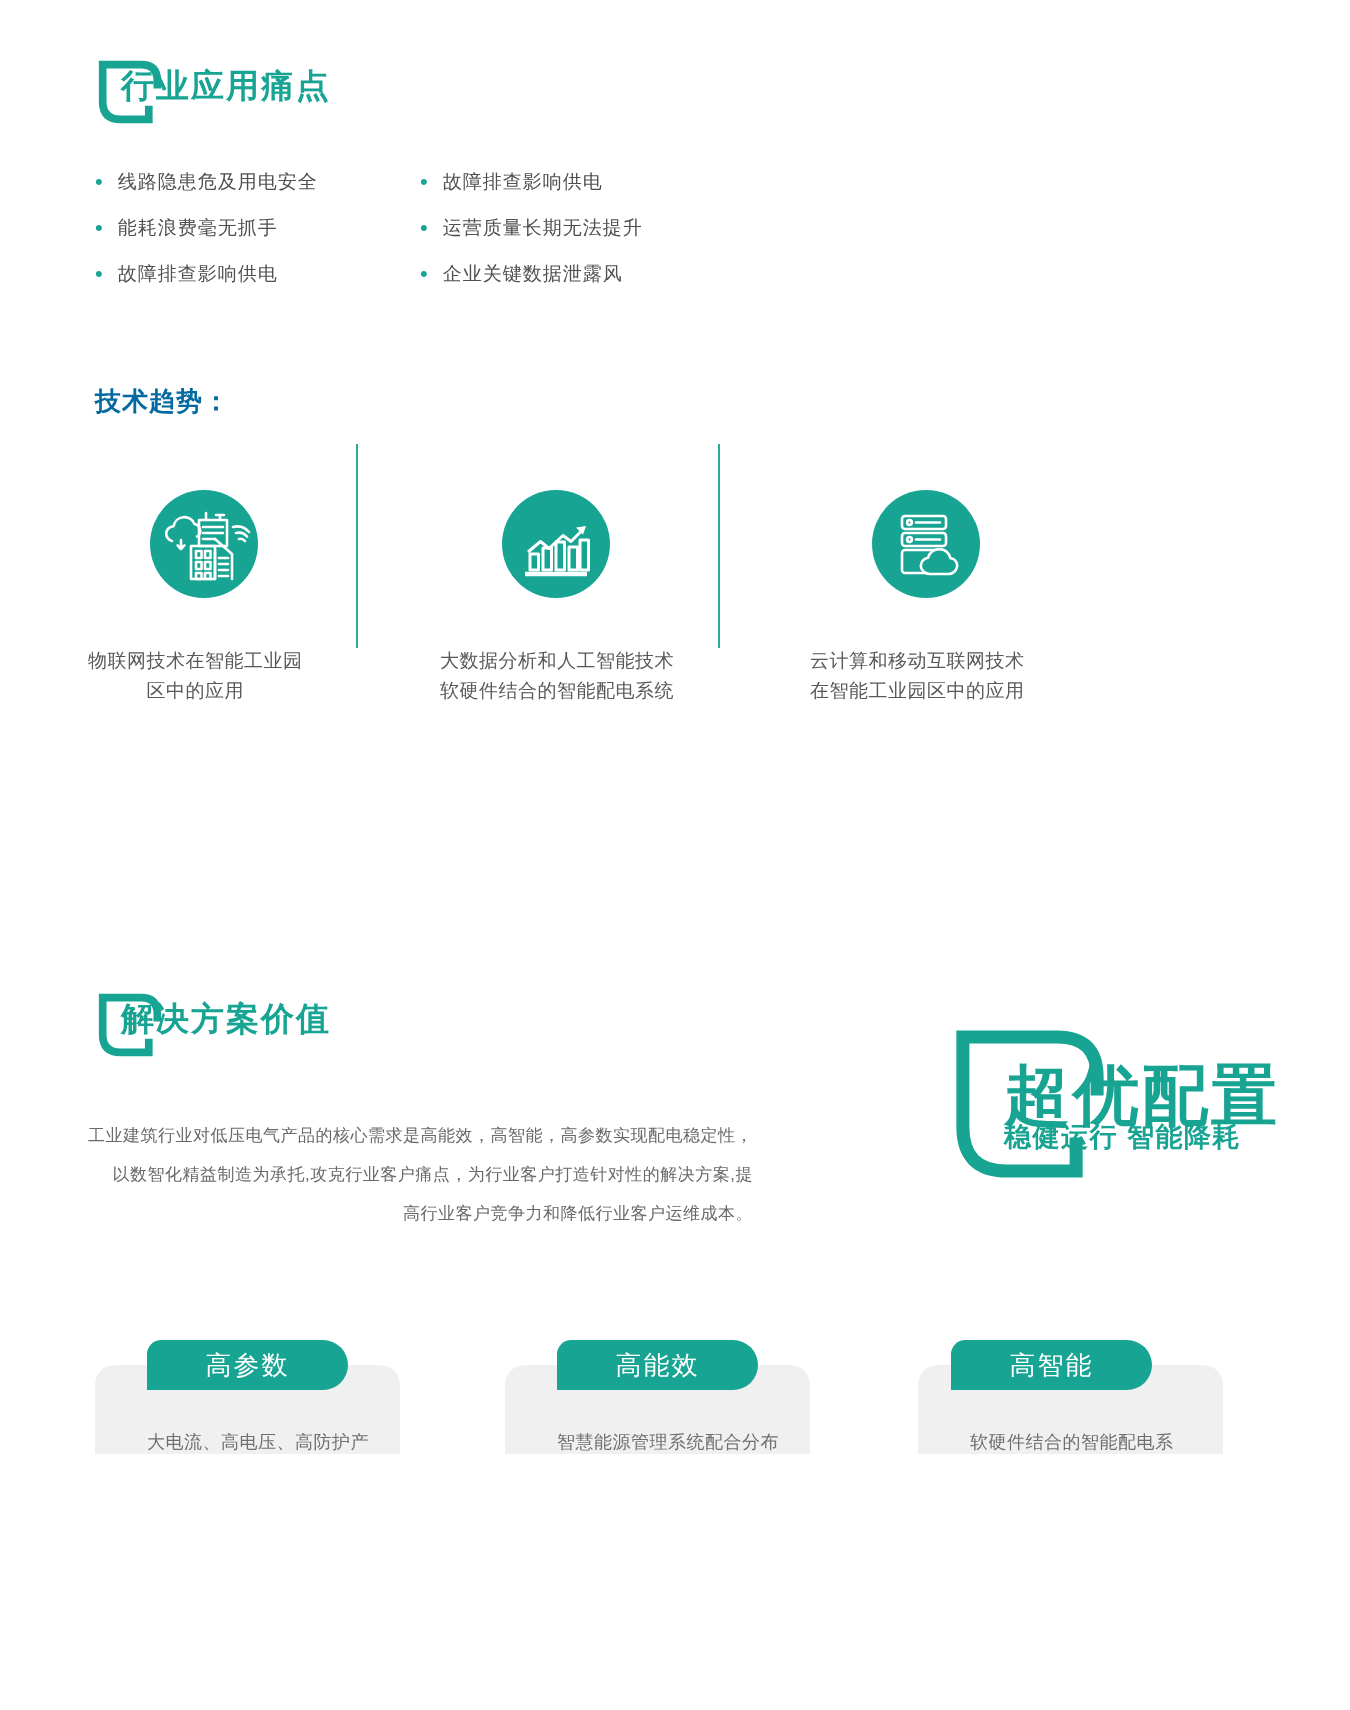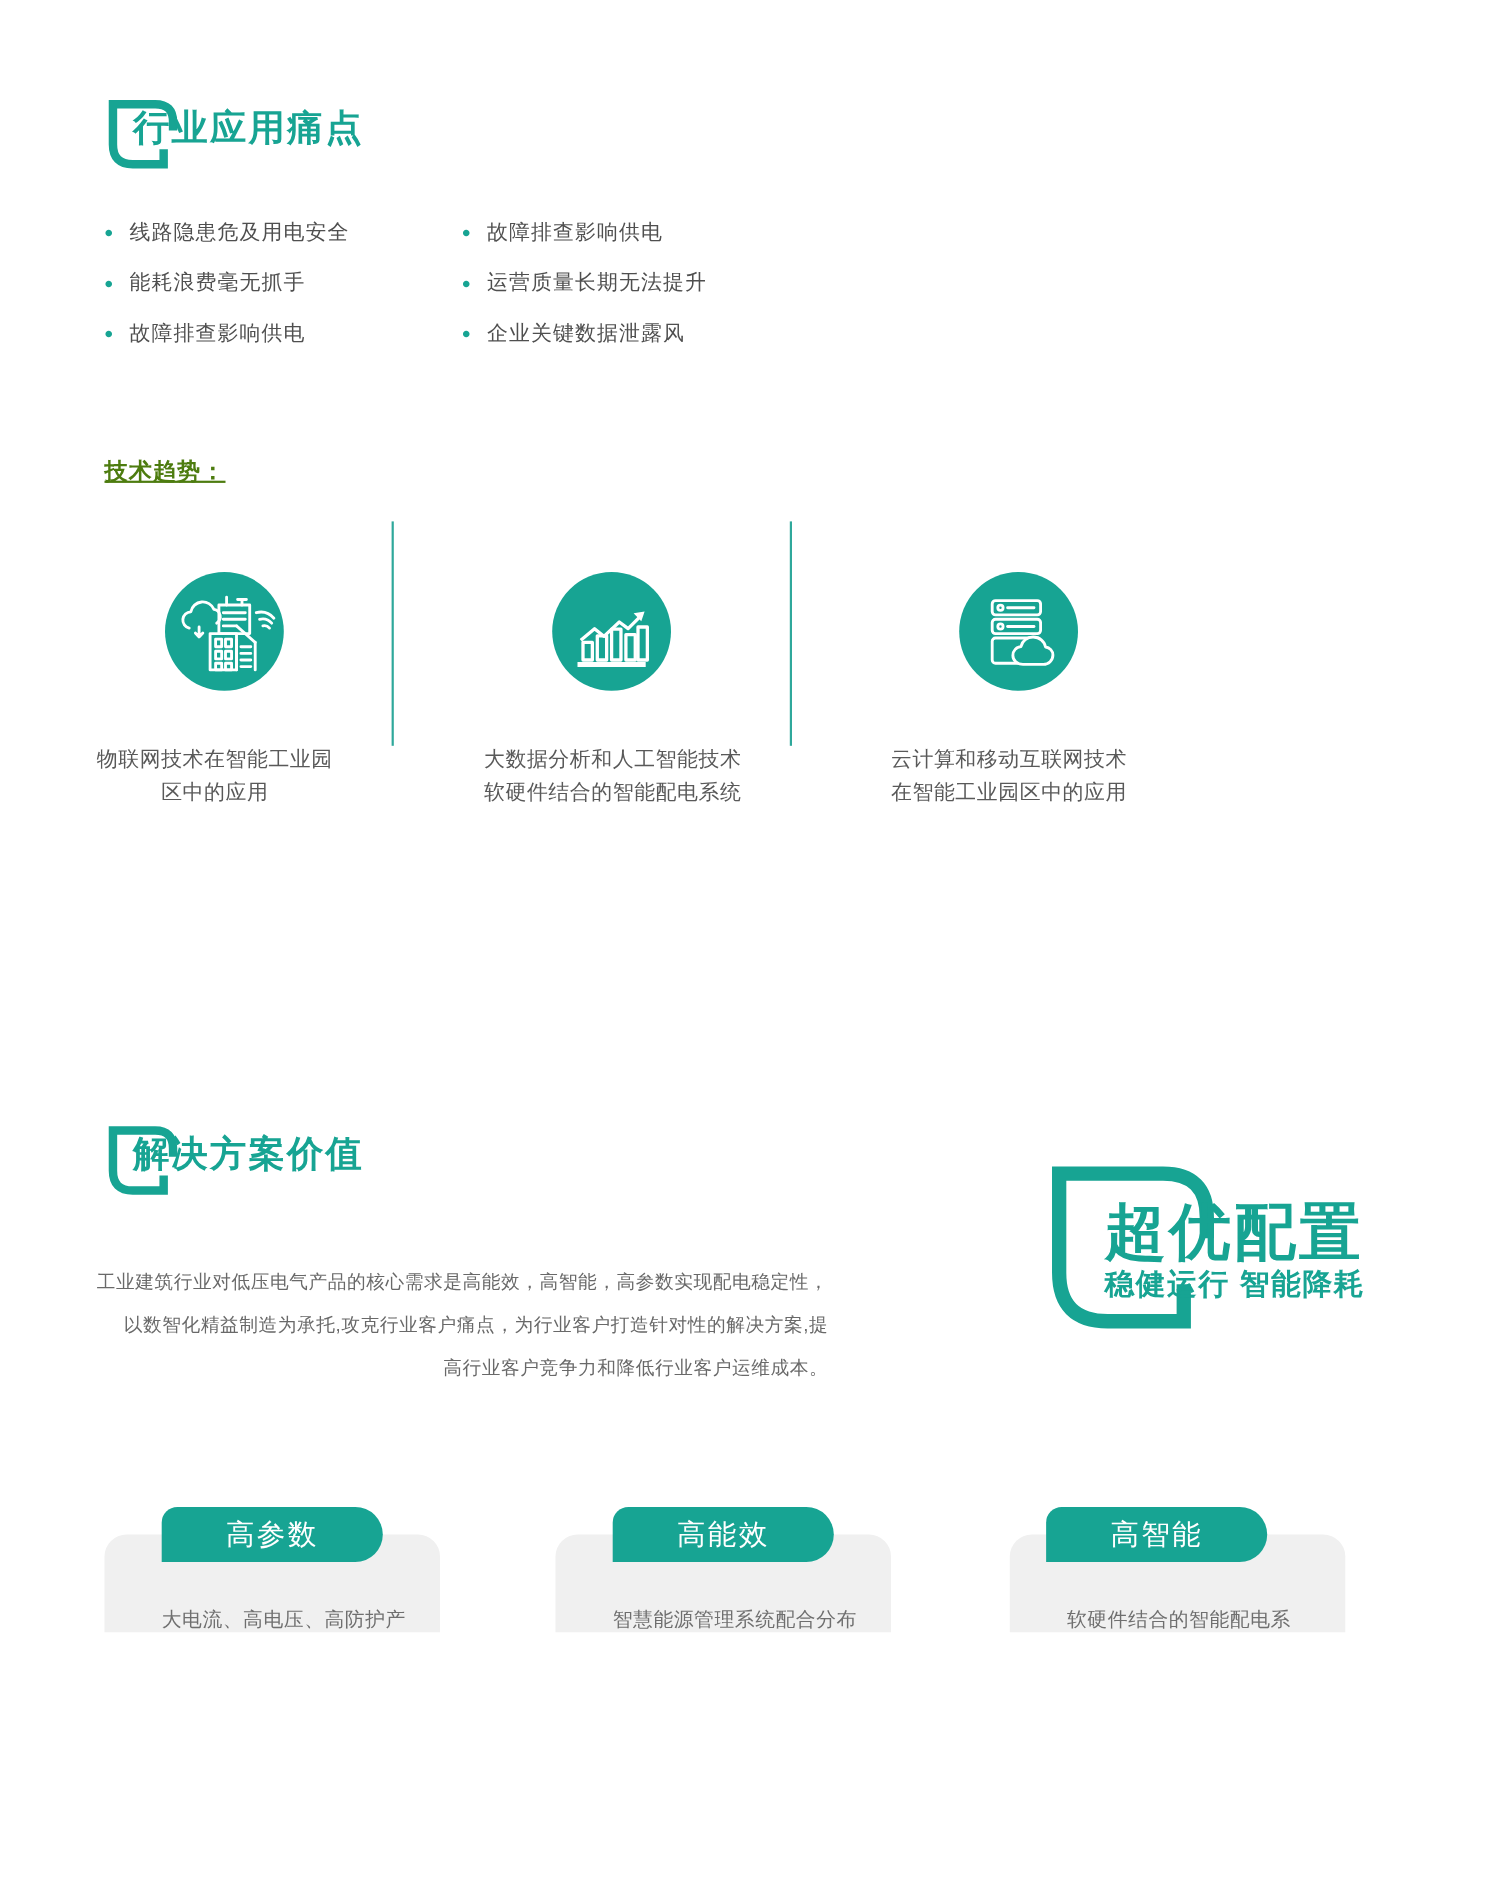--- a/index.html
+++ b/index.html
@@ -1,55 +1,53 @@
 <!DOCTYPE html>
 <html><head>
 <meta charset="utf-8">
 <style>
   html,body{margin:0;padding:0;background:#ffffff;}
   .page{
     position:relative;width:1350px;height:1454px;background:#ffffff;overflow:hidden;
     font-family:"Liberation Sans","DejaVu Sans",sans-serif;
-    margin-top:30px;
   }
   
   .bracket{position:absolute;}
   .sec-title{
     position:absolute;margin:0;font-size:33px;font-weight:700;color:#17A493;
     letter-spacing:2px;line-height:1.1;white-space:nowrap;
   }
   
   .bullets{position:absolute;}
   .bullet{display:flex;align-items:center;margin-bottom:23px;line-height:23px;}
   .dot{color:#17A493;font-size:22px;margin-right:15px;line-height:23px;}
   .btext{font-size:19px;color:#4F4F4F;letter-spacing:1px;white-space:nowrap;}
   
   .trends-label{
-    position:absolute;left:95px;top:384px;font-size:21px;font-weight:700;color:#4d7c0f;
+    position:absolute;left:95px;top:384px;font-size:26px;font-weight:700;color:#0369a1;
     letter-spacing:1px;
-    text-decoration:underline;
   }
   .circle{
     position:absolute;top:490px;width:108px;height:108px;border-radius:50%;
     background:#17A493;
   }
   .circle svg{position:absolute;left:0;top:0;}
   .vdiv{position:absolute;top:444px;width:2px;height:204px;background:#2FA89B;}
   .caption{
     position:absolute;top:646px;margin:0;font-size:19px;line-height:30px;color:#595959;
     white-space:pre-line;letter-spacing:0.5px;text-align:center;
   }
   
   .para{
     position:absolute;left:88px;top:1116px;margin:0;font-size:17px;line-height:39px;
     color:#696969;white-space:pre-line;letter-spacing:0.5px;text-align:right;
   }
   
   .badge-title{
-    position:absolute;left:1004px;top:1062px;font-size:56px;font-weight:700;
+    position:absolute;left:1004px;top:1062px;font-size:66px;font-weight:700;
     color:#17A493;letter-spacing:3px;line-height:1;white-space:nowrap;
   }
   .badge-subtitle{
     position:absolute;left:1004px;top:1124px;font-size:27px;font-weight:700;
     color:#17A493;letter-spacing:1.5px;line-height:1;white-space:nowrap;
   }
   
   .vcard{
     position:absolute;top:1365px;width:305px;height:272px;background:#F0F0F0;
     border-radius:20px 20px 20px 46px;

